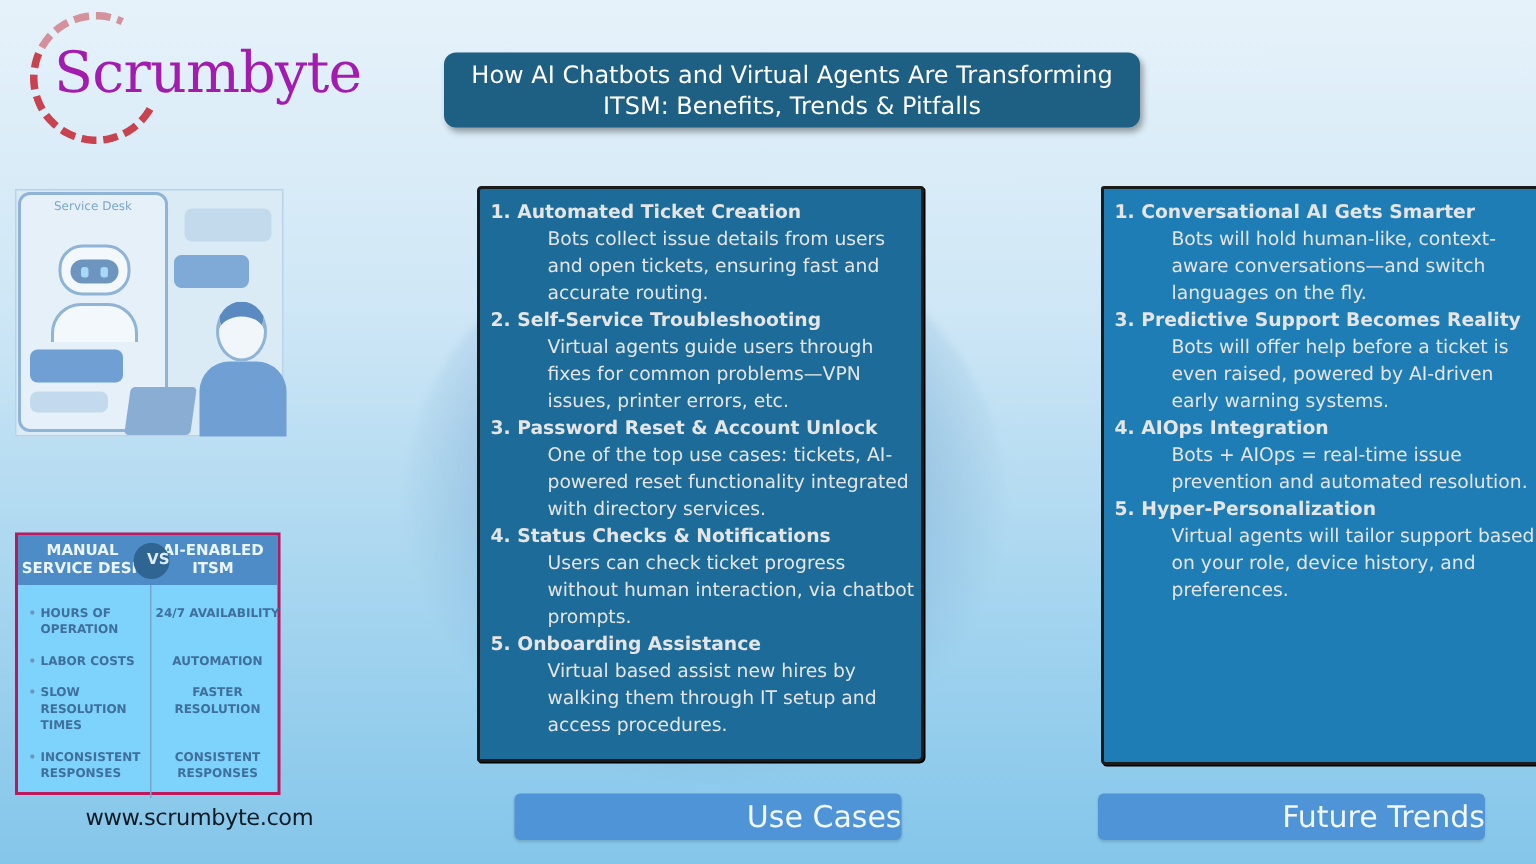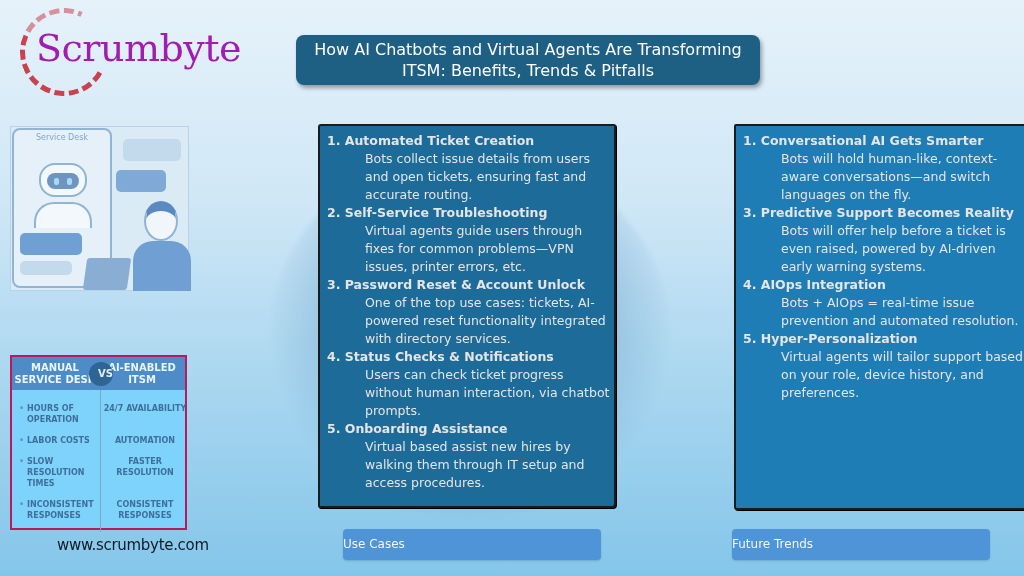--- a/index.html
+++ b/index.html
@@ -96,21 +96,21 @@
   .panel-right { left: 734px; top: 124px; width: 296px; height: 386px; background: #1f7db5; border-radius: 2px 4px 2px 3px; }
   .item { padding-left: 7px; }
   .item-head { font-weight: bold; font-size: 12.5px; white-space: nowrap; }
   .item-desc { padding-left: 38px; font-size: 12.5px; }
   .panel-left .items { padding-top: 6px; }
   .panel-right .items { padding-top: 6px; }
   
   .website { position: absolute; left: 25px; top: 536px; font-size: 15px; color: #0f1b26; letter-spacing: -0.3px; margin-left: 32px; }
   .tab-btn {
     position: absolute; top: 529px; width: 258px; height: 31px; background: #4f94d6; border-radius: 4px;
-    color: #f0f7fd; font-size: 12px; line-height: 31px; text-align: left; box-shadow: 0 1px 2px rgba(0,0,0,0.15);
+    color: #f0f7fd; font-size: 20px; line-height: 31px; text-align: right; box-shadow: 0 1px 2px rgba(0,0,0,0.15);
   }
   .tab-use { left: 343px; }
   .tab-future { left: 732px; }
 </style>
 </head>
 <body>
 
 <div class="globe"></div>
 
 <div class="logo">

